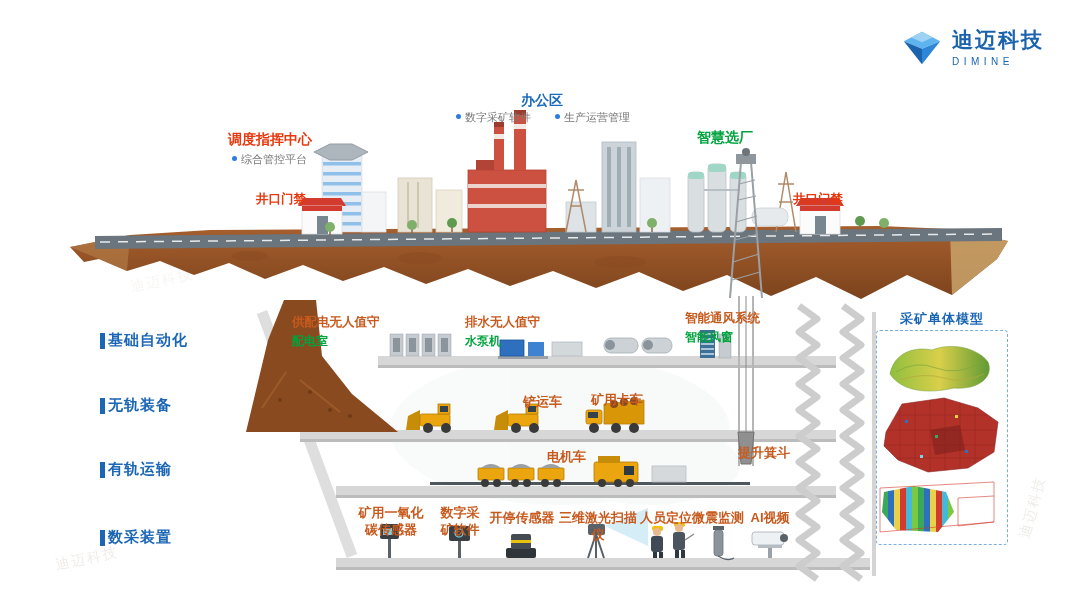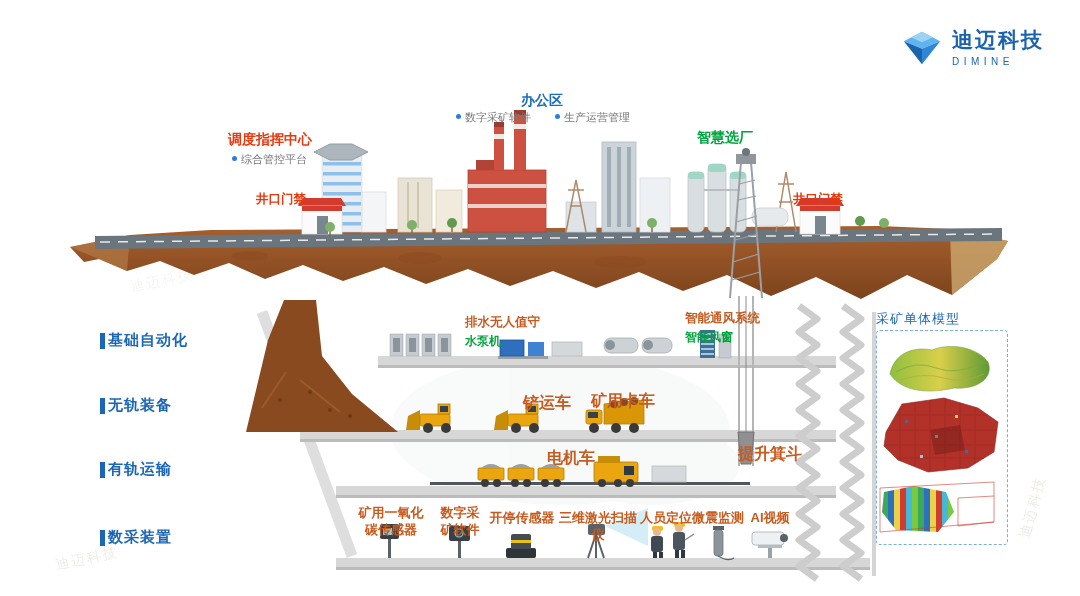--- a/index.html
+++ b/index.html
@@ -15,23 +15,23 @@
 .logo-en{font-size:10px;color:#1b63ad;letter-spacing:4.5px;margin-top:2px}
 .s-label{font-weight:bold;font-size:14px}
 .red{color:#e8380d}.blue{color:#1a6bbd}.green{color:#00a33e}
 .dot{display:inline-block;width:5px;height:5px;border-radius:50%;background:#2a7de1;margin-right:4px;vertical-align:2px}
 .bullet{font-size:11px;color:#777;white-space:nowrap}
 .gate{font-size:12.5px;font-weight:bold;color:#e8380d}
 .lvl{display:flex;align-items:center;gap:3px;color:#1b66b5;font-weight:bold;font-size:15px;letter-spacing:1px}
 .lvl .bar{width:5px;height:16px;background:#1b66b5}
 .auto .t{font-size:12.5px;font-weight:bold;color:#c75a1e;white-space:nowrap}
 .auto .s{font-size:12px;font-weight:bold;color:#00a33e;margin-top:2px}
-.eq{font-size:16px;font-weight:bold;color:#c75a1e;white-space:nowrap}
+.eq{font-size:13px;font-weight:bold;color:#c75a1e;white-space:nowrap}
 .sensor{font-size:13px;font-weight:bold;color:#c75a1e;text-align:center;line-height:1.3}
-.panel-title{font-size:13px;font-weight:normal;color:#1b66b5;letter-spacing:1px}
+.panel-title{font-size:13px;font-weight:bold;color:#1b66b5;text-align:center;letter-spacing:1px}
 .panel-box{border:1px dashed #7aaede;border-radius:4px;background:transparent}
 .wm{color:#8a7a60;font-size:14px;letter-spacing:2px;pointer-events:none}
 </style>
 </head>
 <body>
 
 <div id="stage">
 
 <svg id="scene" width="1080" height="596" viewBox="0 0 1080 596">
   <defs>
@@ -418,20 +418,24 @@
 </div>
 <div class="abs lvl" style="left:100px;top:460px">
   <span class="bar"></span>
       <span>有轨运输</span>
 </div>
 <div class="abs lvl" style="left:100px;top:528px">
   <span class="bar"></span>
       <span>数采装置</span>
 </div>
 
+<div class="abs auto" style="left:292px;top:314px">
+  <div class="t">供配电无人值守</div>
+  <div class="s">配电室</div>
+</div>
 <div class="abs auto" style="left:465px;top:314px">
   <div class="t">排水无人值守</div>
   <div class="s">水泵机</div>
 </div>
 <div class="abs auto" style="left:685px;top:310px">
   <div class="t">智能通风系统</div>
   <div class="s">智能风窗</div>
 </div>
 
 <div class="abs eq" style="left:523px;top:393px">铲运车</div>

